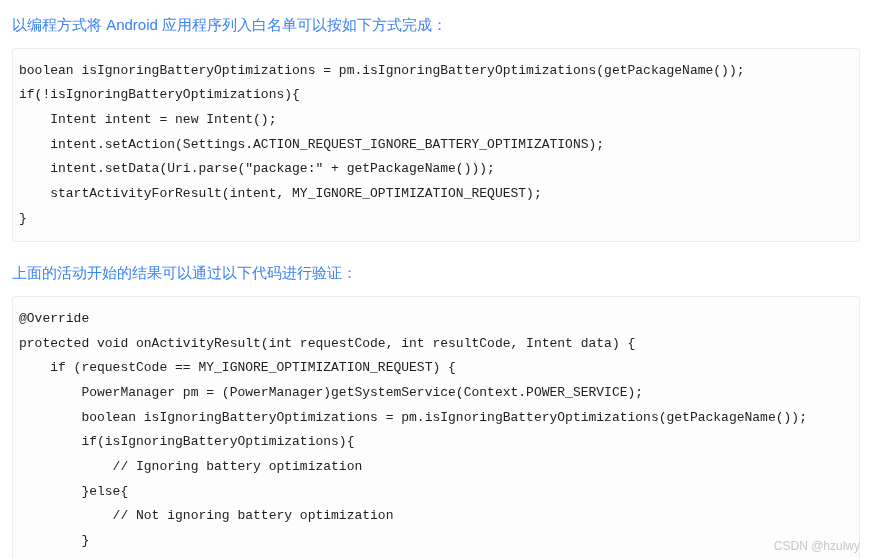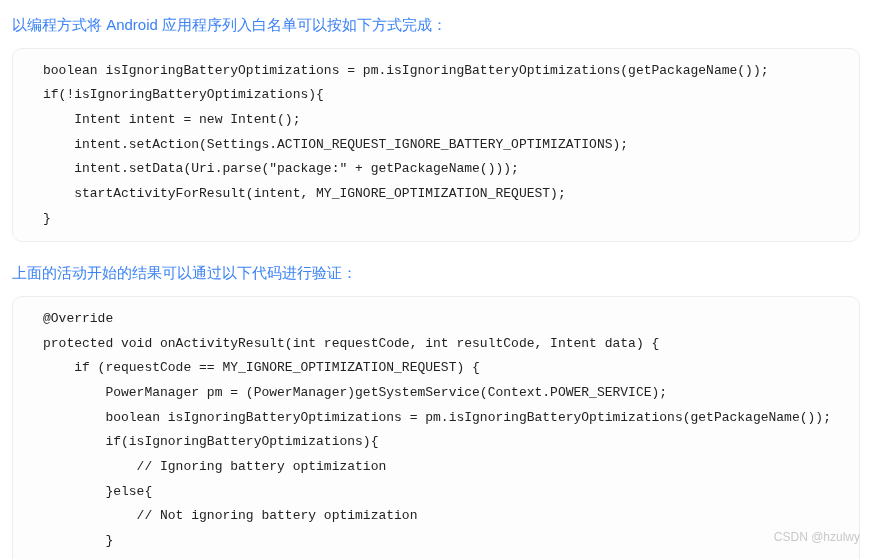--- a/index.html
+++ b/index.html
@@ -13,37 +13,37 @@
   }
   .prose {
     font-size: 15px;
     color: #3b82f6;
     margin: 6px 0 10px 0;
     line-height: 1.7;
   }
   .code-block {
     background: #fdfdfd;
     border: 1px solid #eceff1;
-    border-radius: 10px;
-    padding: 10px 30px;
+    border-radius: 2px;
+    padding: 10px 6px;
     margin-bottom: 18px;
     overflow-x: auto;
   }
   .code-block pre {
     margin: 0;
     font-family: Consolas, "Courier New", monospace;
     font-size: 13px;
     line-height: 1.9;
     color: #222;
     white-space: pre;
   }
   .watermark {
     position: fixed;
     right: 12px;
-    bottom: 15px;
+    bottom: 6px;
     font-size: 12px;
     color: #c8c8c8;
     font-family: sans-serif;
   }
 </style>
 </head>
 <body>
 
 <p class="prose">以编程方式将 Android 应用程序列入白名单可以按如下方式完成：</p>
 

